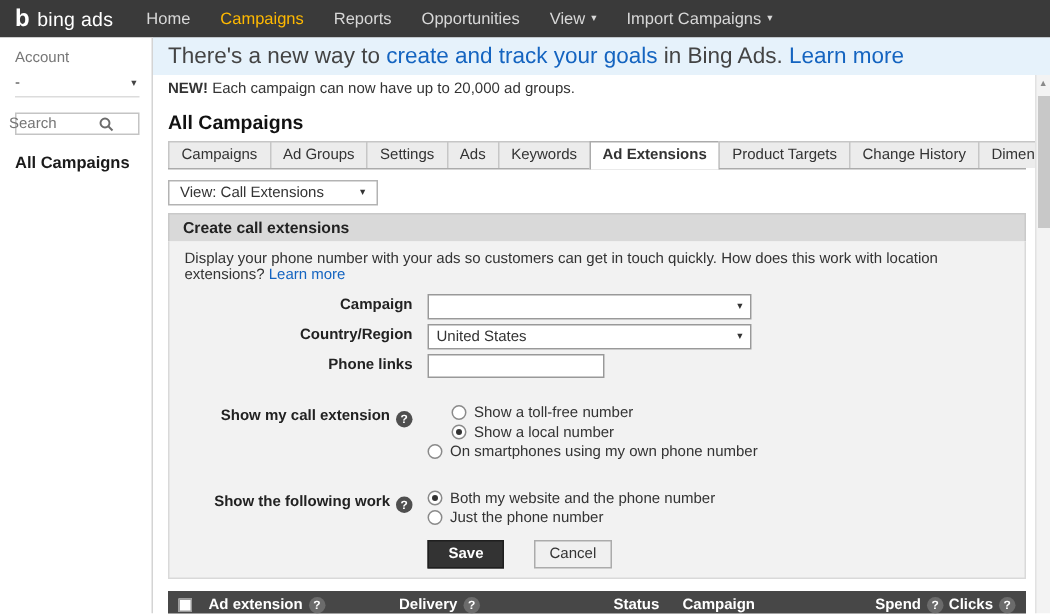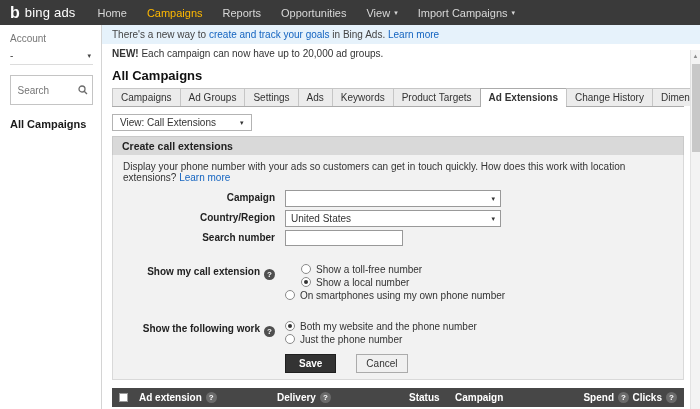--- a/index.html
+++ b/index.html
@@ -29,33 +29,33 @@
     width:102px; flex:none; border-right:1px solid #d4d4d4; background:#fff;
     padding:8px 8px 0 10px;
   }
   .account-label { font-size:10px; color:#767676; margin-bottom:4px; }
   .account-select {
     display:flex; justify-content:space-between; align-items:center;
     font-size:10px; color:#444; border-bottom:1px solid #dcdcdc;
     padding:2px 2px 3px 0; cursor:pointer;
   }
   .search-box {
-    margin-top:10px; display:flex; align-items:center; justify-content:center;
-    border:1px solid #c4c4c4; background:#fff; height:30px; padding:0 16px;
+    margin-top:10px; display:flex; align-items:center; justify-content:flex-end;
+    border:1px solid #c4c4c4; background:#fff; height:15px; padding:0 16px;
   }
   .search-box input {
     border:none; outline:none; width:62px; font-size:10px;
     font-family:"Liberation Sans", sans-serif; color:#333; background:transparent;
   }
   .tree-item { margin-top:13px; font-size:11px; font-weight:bold; color:#1a1a1a; cursor:pointer; }
 
   .main { flex:1; min-width:0; }
 
   
-  .notice-goal { background:#e6f2fb; font-size:10px; padding:4px 10px; color:#444; }
+  .notice-goal { background:#e6f2fb; font-size:15px; padding:4px 10px; color:#444; }
   .notice-new { background:#fff; font-size:10px; padding:4px 10px; color:#333; }
   .notice-new .strong { font-weight:bold; }
 
   .content { padding:0 16px 0 10px; }
 
   .page-title { font-size:13px; font-weight:bold; color:#111; margin:5px 0 5px; }
 
   
   .tabs { display:flex; align-items:flex-end; border-bottom:1px solid #ababab; }
   .tab {
@@ -129,21 +129,21 @@
   
   .grid { margin-top:8px; }
   .grid-header {
     background:#474747; color:#fff; display:flex; align-items:center;
     font-size:10px; height:19px; padding:0 7px; font-weight:bold;
   }
   .th { display:flex; align-items:center; gap:3px; }
   .th .help-icon { background:#6b6b6b; margin-left:1px; }
   .col-check { width:20px; flex:none; }
   .col-adext { flex:1; min-width:0;align-items:flex-end; }
-  .col-delivery { width:132px; flex:none; }
+  .col-delivery { width:143px; flex:none; }
   .col-status { width:46px; flex:none; }
   .col-campaign { width:116px; flex:none; }
   .col-spend { width:58px; flex:none; justify-content:flex-end; }
   .col-clicks { width:48px; flex:none; justify-content:flex-end; }
   .checkbox { width:9px; height:9px; background:#fff; border:1px solid #9a9a9a; cursor:pointer; }
 
   
   .scrollbar {
     position:absolute; right:0; top:25px; bottom:0; width:10px;
     background:#f3f3f3; border-left:1px solid #e2e2e2;
@@ -216,22 +216,22 @@
 
     <div class="content">
       <h1 class="page-title">All Campaigns</h1>
 
       <div class="tabs">
         <span class="tab">Campaigns</span>
         <span class="tab">Ad Groups</span>
         <span class="tab">Settings</span>
         <span class="tab">Ads</span>
         <span class="tab">Keywords</span>
+        <span class="tab active">Ad Extensions</span>
         <span class="tab">Product Targets</span>
-        <span class="tab active">Ad Extensions</span>
         <span class="tab">Change History</span>
         <span class="tab">Dimensions</span>
       </div>
 
       <div class="viewbar">
         <button class="view-btn">
           <span>View: Call Extensions</span>
           <span class="caret">▾</span>
         </button>
       </div>
@@ -254,21 +254,21 @@
 
           <div class="form-row">
             <div class="form-label">Country/Region</div>
             <div class="fake-select">
               <span>United States</span>
               <span class="caret">▾</span>
             </div>
           </div>
 
           <div class="form-row">
-            <div class="form-label">Search number</div>
+            <div class="form-label">Phone links</div>
             <input class="text-input" type="text" style="">
           </div>
 
           <div class="form-row group-gap">
             <div class="form-label">
               <span>Show my call extension</span><span class="help-icon">?</span>
             </div>
             <div class="radio-col">
               <div class="radio-row sub">
                 <span class="radio"></span>

